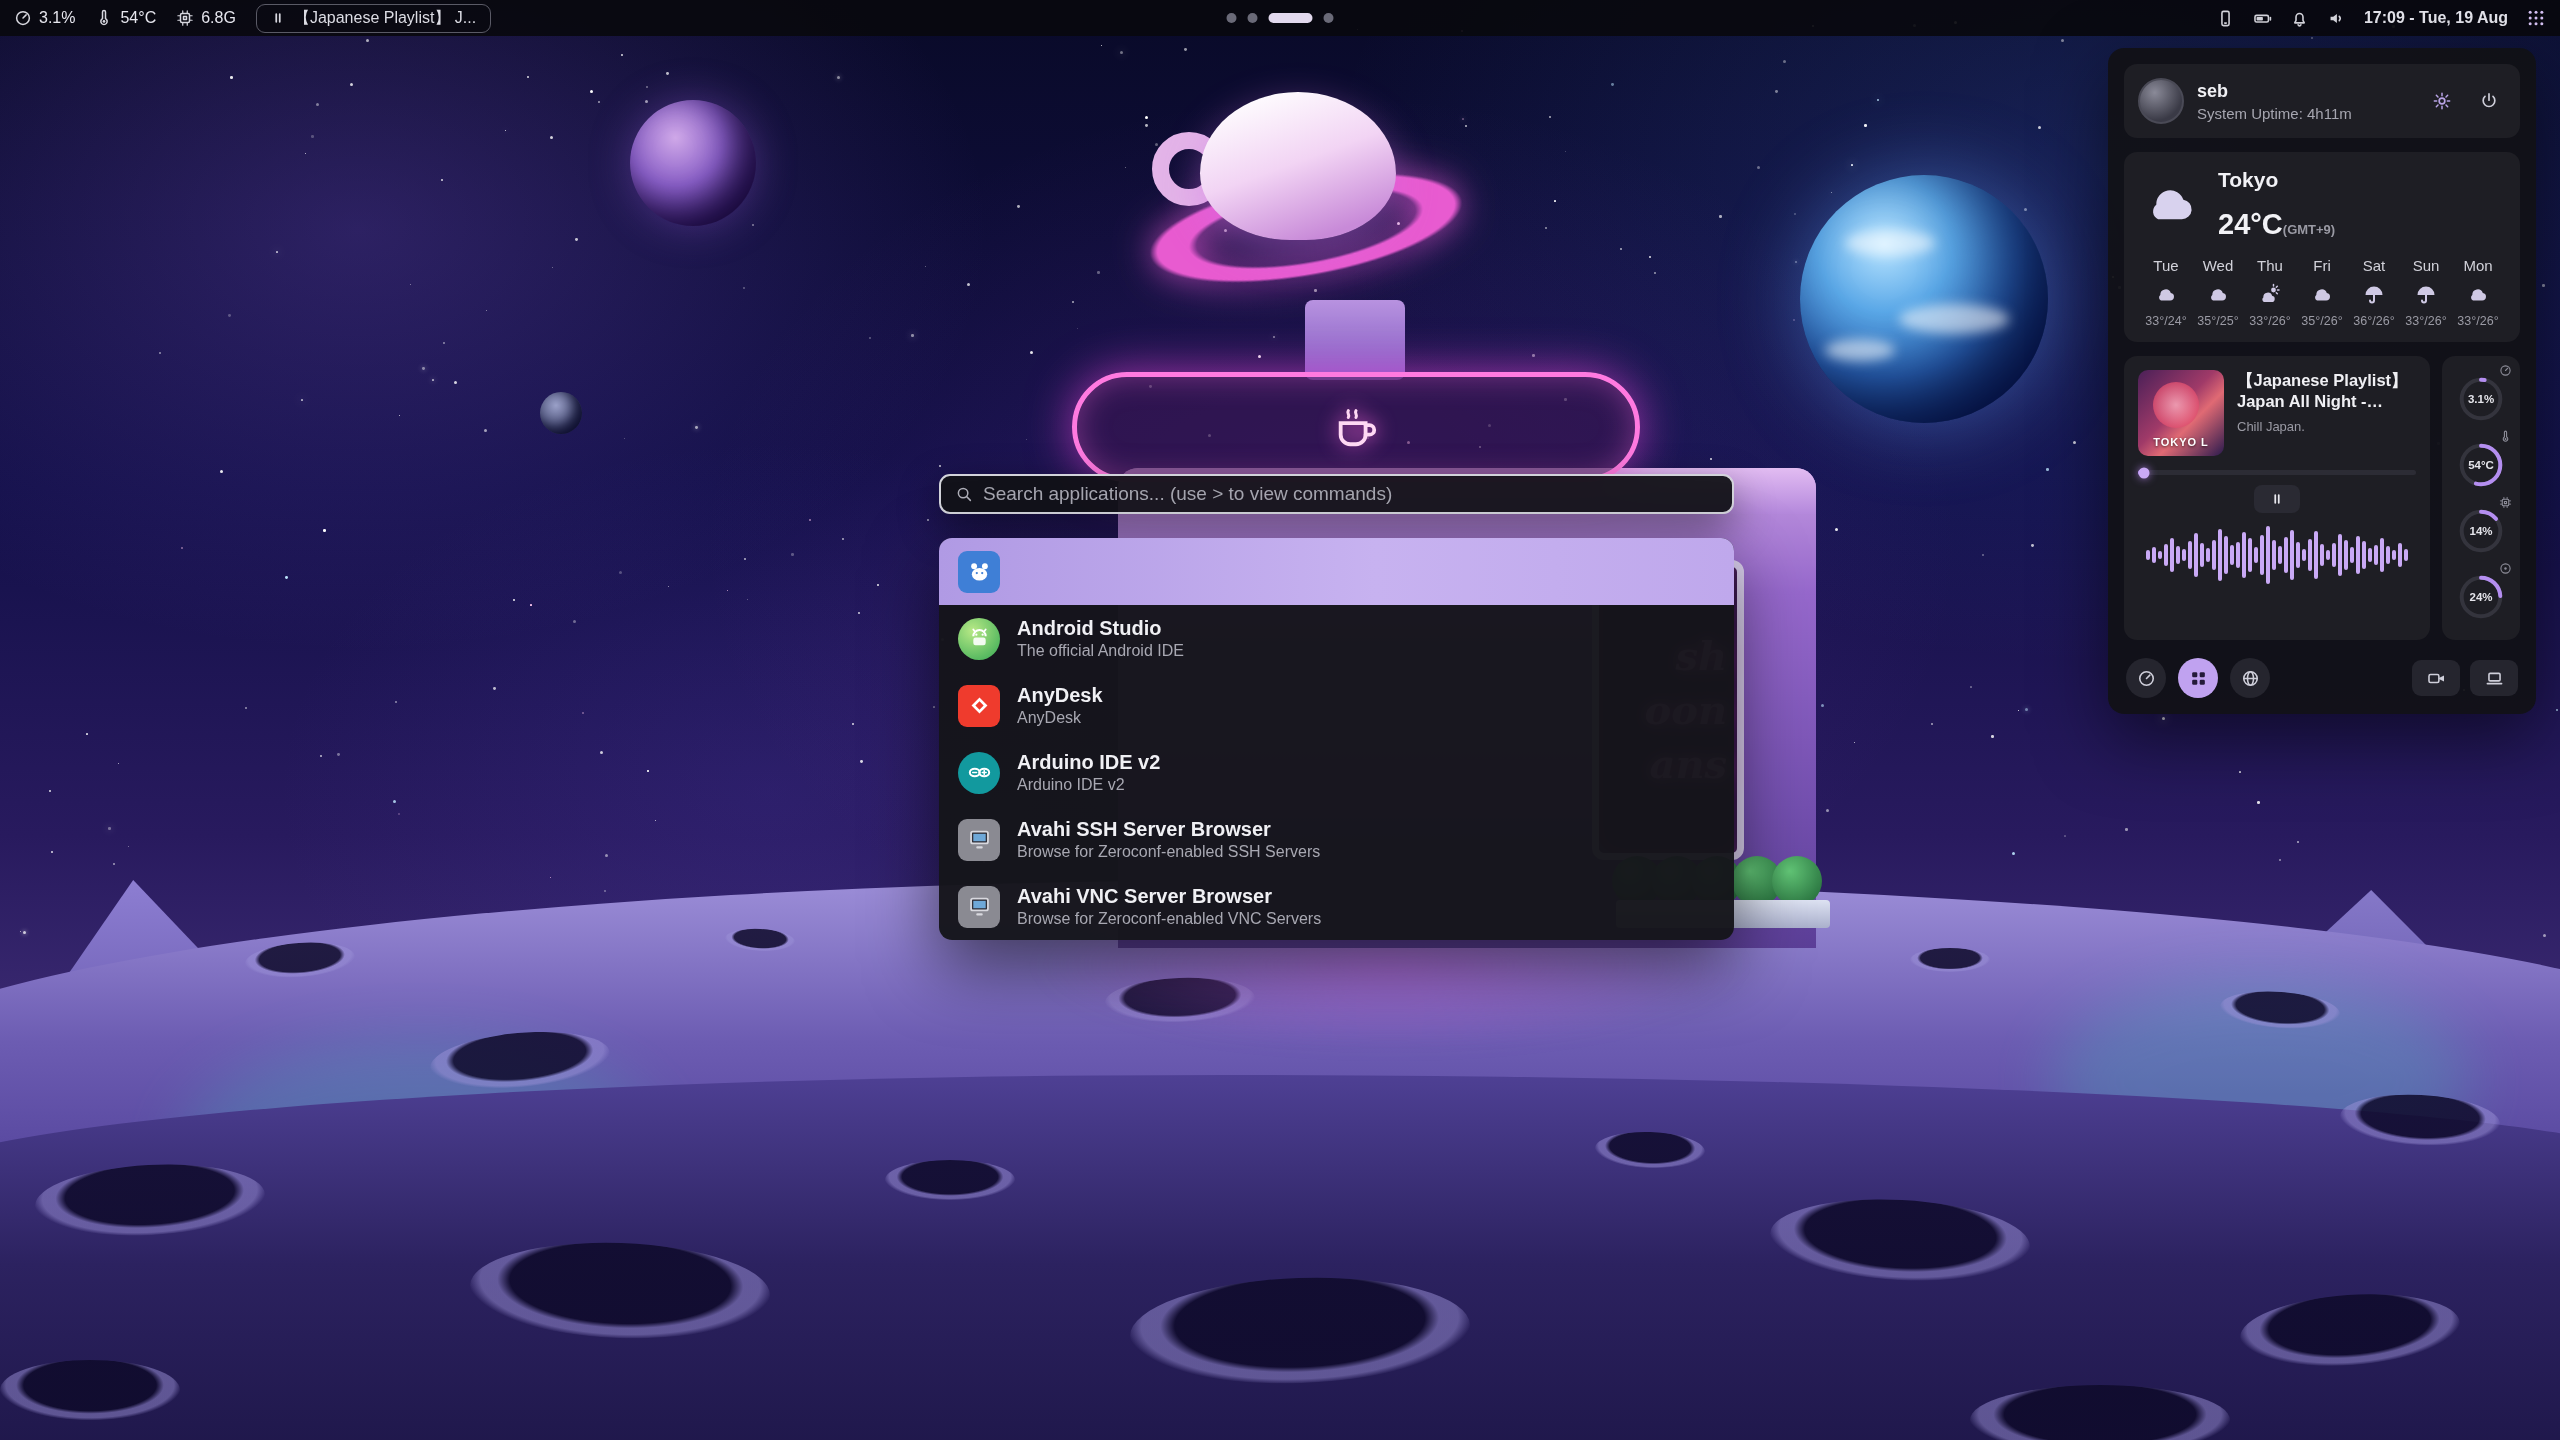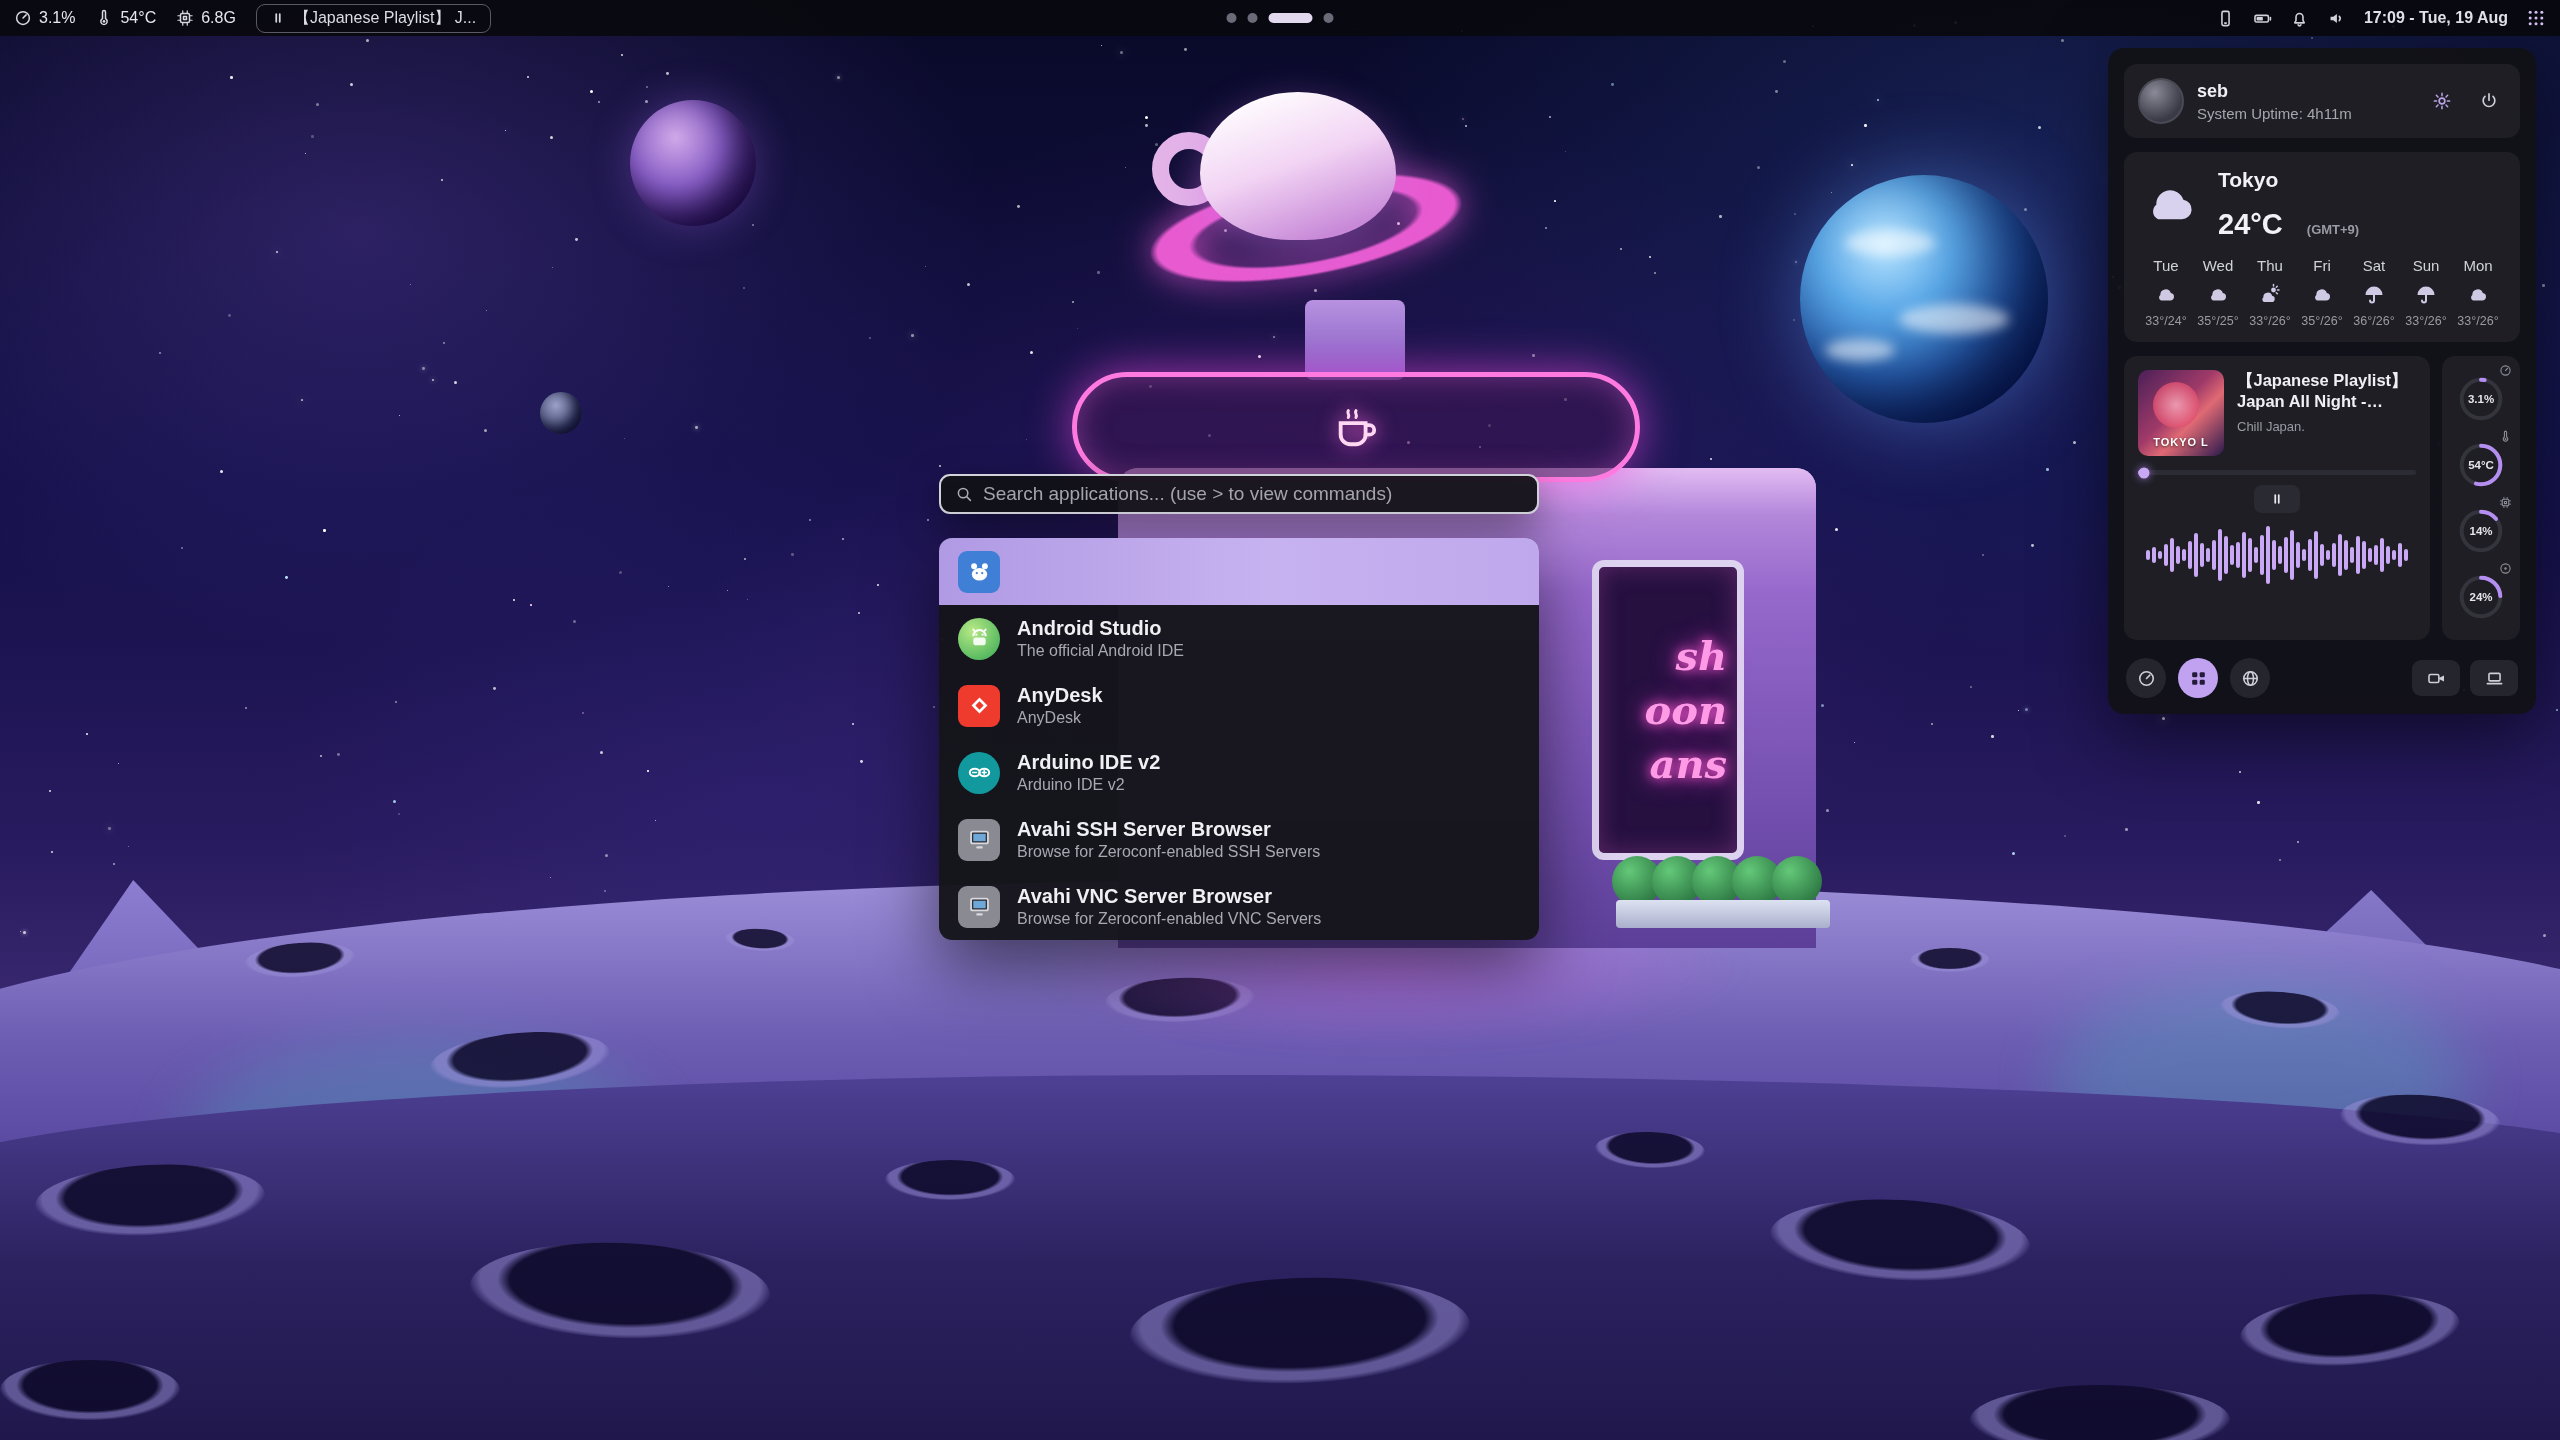--- a/index.html
+++ b/index.html
@@ -102,21 +102,21 @@
     padding:3px 14px; color:#dcdce4; cursor:default; }
   .tb-center { position:absolute; left:50%; top:0; height:36px; transform:translateX(-50%);
     display:flex; align-items:center; gap:11px; }
   .ws-dot { width:10px; height:10px; border-radius:6px; background:#6a6a78; }
   .ws-dot.active { width:44px; background:#e2d9ee; }
   .tb-right { margin-left:auto; display:flex; align-items:center; gap:18px; }
   .tb-clock { font-weight:bold; font-size:16px; }
   .tb-right .ic.accent { color:#d6c2f4; }
 
   
-  .launcher { position:absolute; left:939px; top:474px; width:600px; z-index:40; }
+  .launcher { position:absolute; left:939px; top:474px; width:795px; z-index:40; }
   .search-bar { height:40px; border:2px solid #d2d3da; border-radius:11px; background:rgba(18,18,23,.95);
     display:flex; align-items:center; gap:10px; padding:0 14px;
     box-shadow:0 14px 40px rgba(0,0,0,.45); }
   .search-bar .ic { color:#aeaeb8; }
   .search-bar input { flex:1; background:transparent; border:none; outline:none; color:#e8e8ee;
     font-size:19px; font-family:"Liberation Sans", sans-serif; }
   .search-bar input::placeholder { color:#a4a4ae; }
   .app-list { margin-top:24px; background:rgba(21,21,26,.97); border-radius:13px; overflow:hidden;
     box-shadow:0 26px 70px rgba(0,0,0,.55); }
   .app-item { height:67px; display:flex; align-items:center; gap:17px; padding:0 19px; cursor:default; }
@@ -144,21 +144,21 @@
   .user-uptime { font-size:15px; color:#a6a6b0; margin-top:3px; }
   .icon-btn { width:34px; height:34px; border-radius:50%; display:flex; align-items:center;
     justify-content:center; cursor:default; color:#cfcfda; }
   .icon-btn .ic { width:20px; height:20px; color:inherit; }
   .icon-btn.gear { color:#b9a4e6; }
 
   .weather-card { padding:16px 16px 14px; }
   .weather-head { display:flex; align-items:center; gap:16px; }
   .weather-big-icon { width:62px; height:62px; color:#d8d2ee; flex:none; }
   .weather-city { font-size:21px; font-weight:bold; color:#f2f2f6; }
-  .weather-temp-row { display:flex; align-items:baseline; gap:24px; margin-top:16px; }
+  .weather-temp-row { display:flex; align-items:baseline; gap:0; margin-top:16px; }
   .weather-temp { font-size:29px; font-weight:bold; color:#f2f2f6; }
   .weather-tz { font-size:13px; color:#9a9aa4; font-weight:bold; }
   .forecast { display:grid; grid-template-columns:repeat(7,1fr); margin-top:16px; text-align:center; }
   .fc-day { font-size:15px; color:#d2d2da; }
   .fc-icon { width:24px; height:24px; margin:9px auto 7px; color:#cfc9e4; }
   .fc-temp { font-size:12.5px; color:#9a9aa4; }
 
   .media-row { display:flex; gap:12px; }
   .media-card { flex:1; padding:14px; min-width:0; }
   .media-top { display:flex; gap:13px; }

